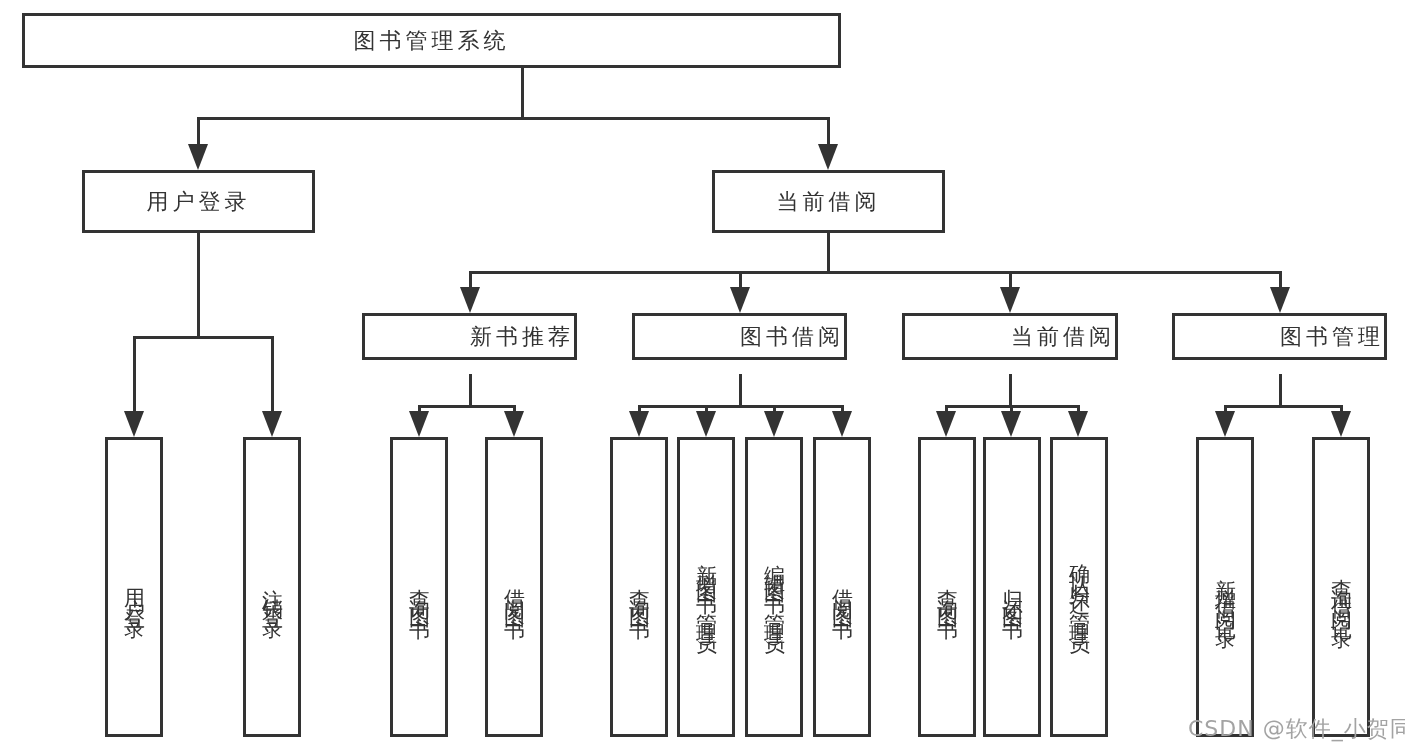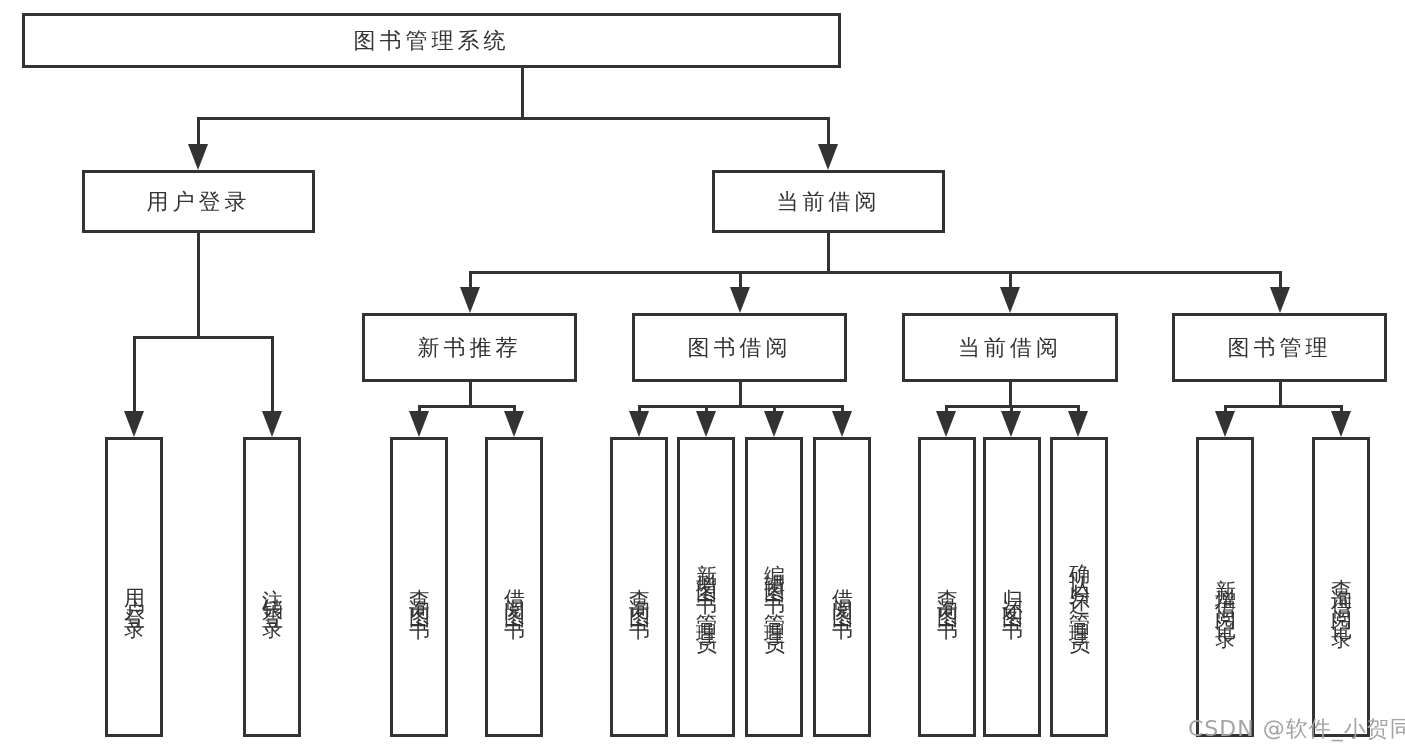--- a/index.html
+++ b/index.html
@@ -22,21 +22,21 @@
       border-top:26px solid var(--line);}
   
   .box{position:absolute;box-sizing:border-box;border:3px solid var(--line);
        background:var(--bg);display:flex;align-items:center;justify-content:center;}
   .hlabel{font-size:22px;letter-spacing:4px;color:var(--ink);white-space:nowrap;}
   .vtext{writing-mode:vertical-rl;text-orientation:mixed;
          font-size:21px;line-height:1;letter-spacing:10px;color:var(--ink);
          white-space:nowrap;padding-top:10px;}
   .leaf{top:437px;width:58px;height:300px;}
   .lvl1{top:170px;width:233px;height:63px;}
-  .lvl2{top:313px;width:215px;height:69px;}
+  .lvl2{top:313px;width:215px;height:47px;justify-content:flex-end;}
   .watermark{position:absolute;left:1188px;top:714px;font-size:22px;
              color:var(--wm);letter-spacing:1px;z-index:9;white-space:nowrap;}
 </style>
 </head>
 <body>
 
 <div class="canvas">
 
   <div class="vl" style="left:521px;top:66px;height:52px"></div>
   <div class="hl" style="left:197px;top:117px;width:633px"></div>

